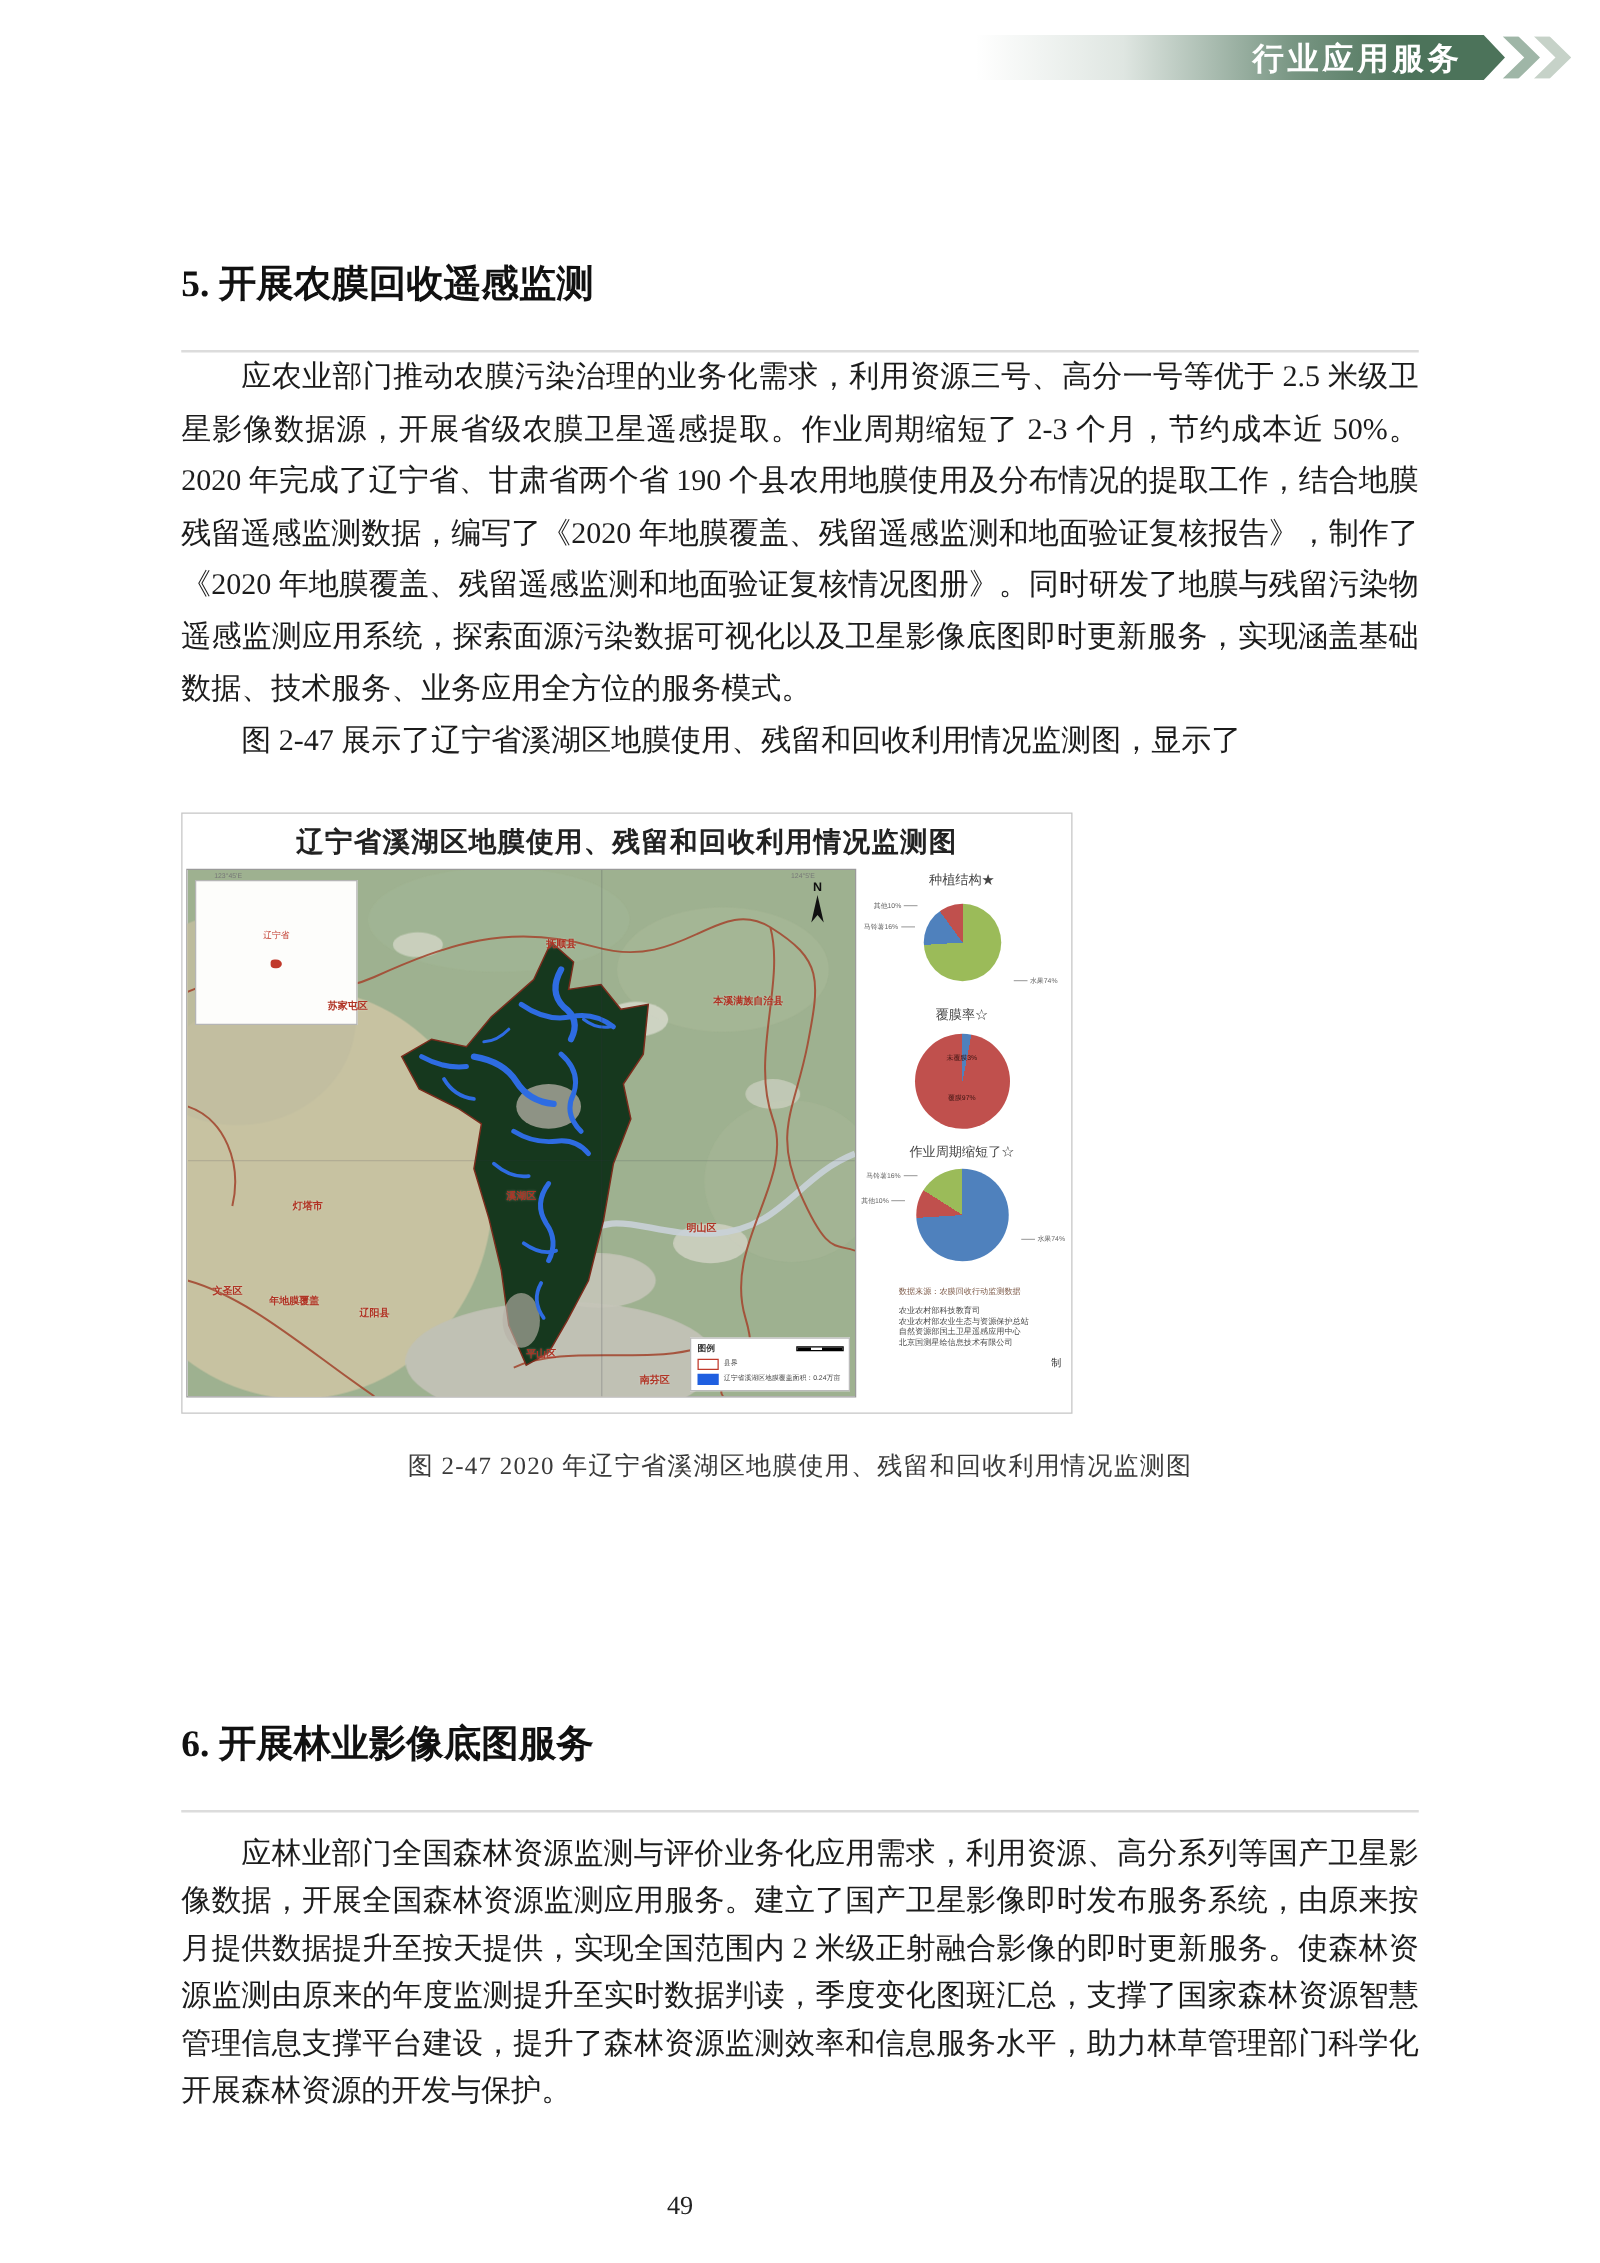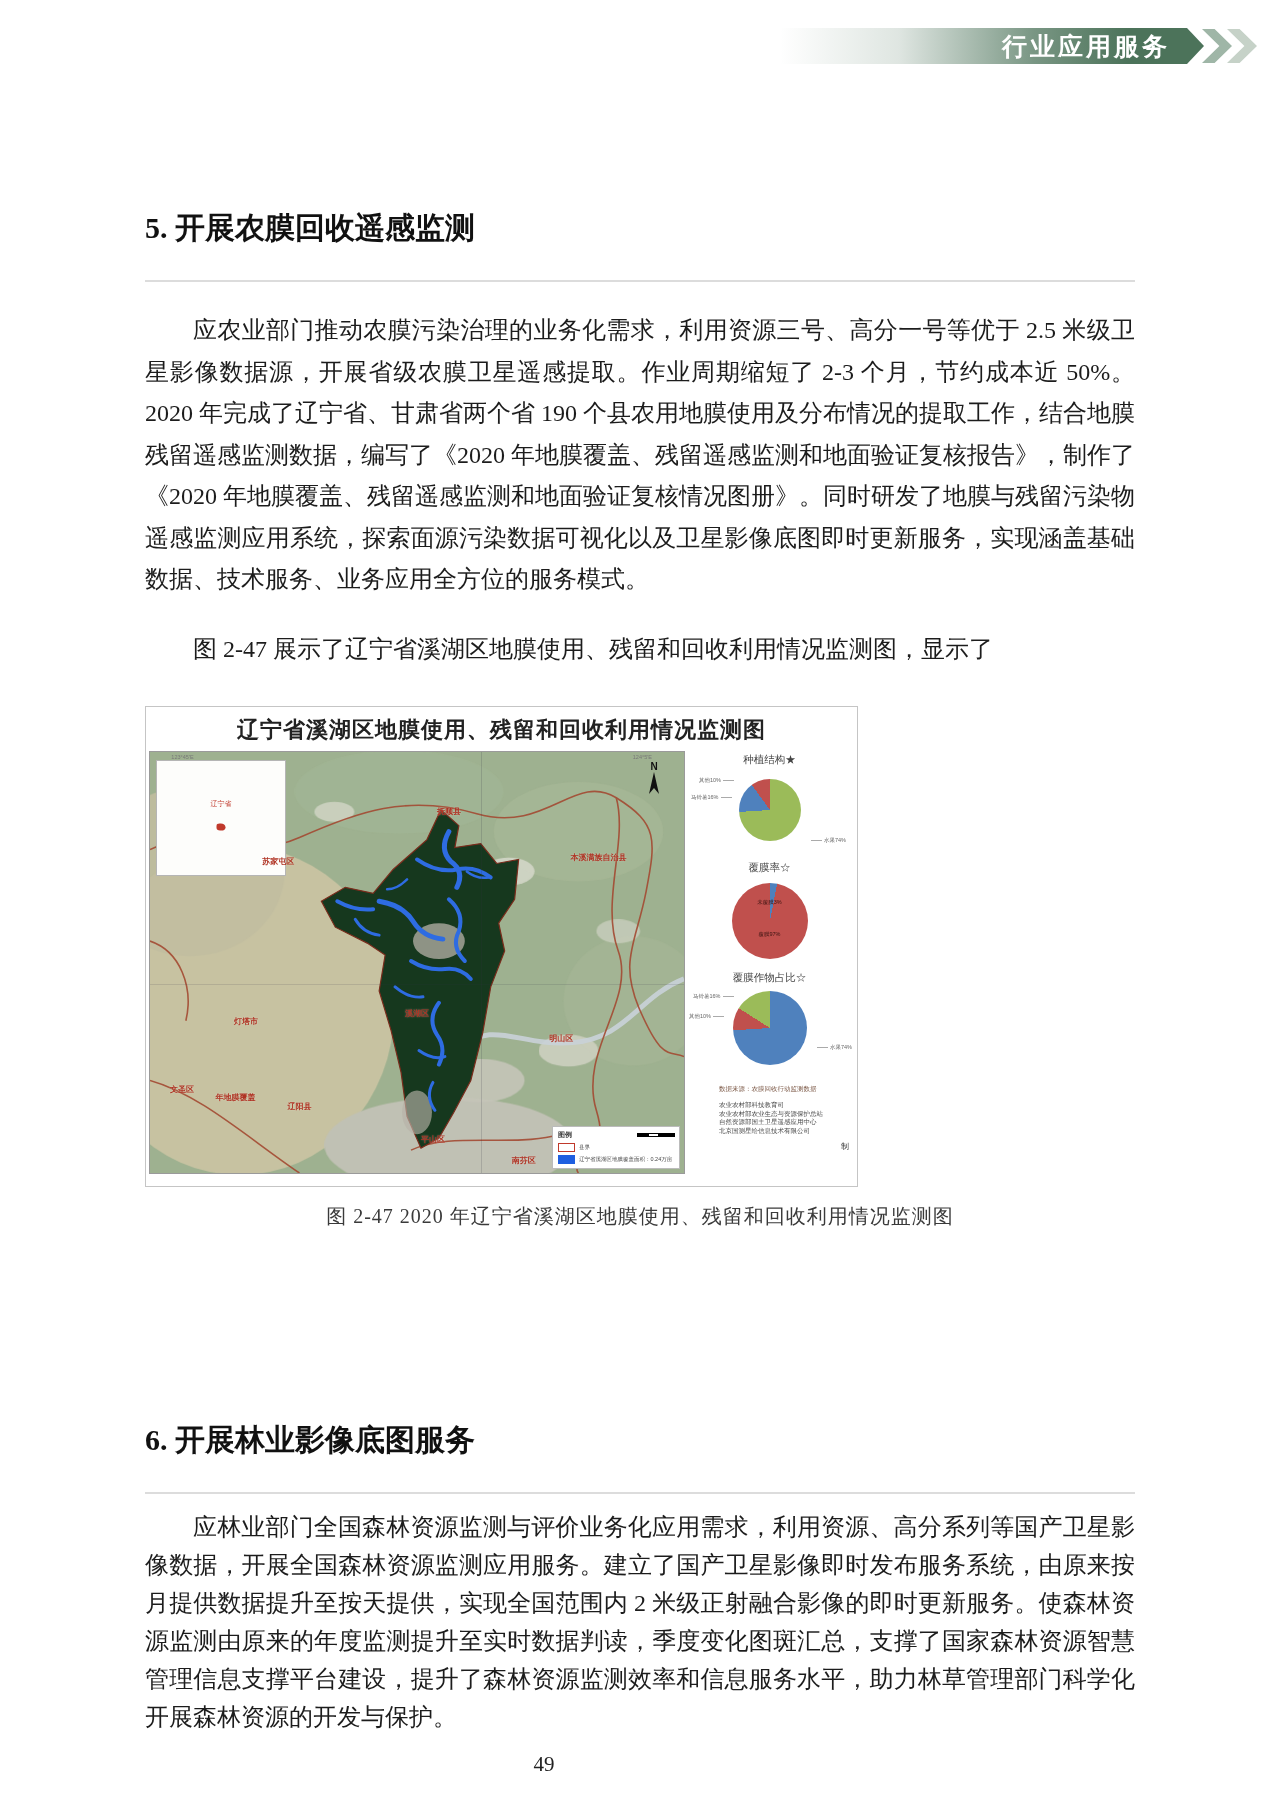--- a/index.html
+++ b/index.html
@@ -19,21 +19,21 @@
   .chev.c1 { left:1202px; background:#9fb6a7; }
   .chev.c2 { left:1227px; background:#c6d2c8; }
 
   
   .content { position:absolute; left:145px; top:0; width:990px; }
   .sec-heading { font-size:30px; line-height:40px; font-weight:bold; color:#111; }
   #h5 { margin-top:208px; }
   #h6 { margin-top:190px; }
   .rule { border-top:2px solid #dcdcdc; margin-top:32px; }
   .body { font-size:24px; line-height:41.5px; text-align:justify; color:#1c1c1c; }
-  .indent { text-indent:2em;margin-top:28px; }
+  .indent { text-indent:2em; }
   #p1 { }
   #p6 { margin-top:14px; line-height:38px; }
   .fig-row { margin-top:10px; display:flex; }
   .side-text { width:198px; margin-right:55px; letter-spacing:2px; }
 
   
   .fig-box { width:713px; margin-top:26px; border:1px solid #c5c5c5; background:#fff;
              padding:8px 0 12px 0; }
   .fig-title { text-align:center; font-family:"Liberation Sans","DejaVu Sans",sans-serif;
                font-weight:bold; font-size:22px; color:#222; margin-bottom:6px; letter-spacing:1px; }
@@ -86,21 +86,21 @@
   .plabel.lft::after  { content:""; display:inline-block; width:11px; height:1px; background:#aaa;
                         vertical-align:middle; margin-left:2px; }
   .plabel.rgt::before { content:""; display:inline-block; width:11px; height:1px; background:#aaa;
                         vertical-align:middle; margin-right:2px; }
   .plabel.inner { color:#3c1412; }
   .src { margin-top:20px; align-self:flex-start; padding-left:34px; }
   .src-head { font-size:6.5px; color:#7d5a48; margin-bottom:7px; }
   .src-line { font-size:6.5px; color:#4a4a4a; line-height:8.5px; }
   .maker { position:absolute; right:5px; bottom:22px; font-size:8px; color:#333; }
 
-  .caption { margin-top:16px; text-align:center; font-size:20px; color:#3a3a3a; letter-spacing:1px; }
+  .caption { margin-top:28px; text-align:center; font-size:20px; color:#3a3a3a; letter-spacing:1px; }
 
   .pageno { position:absolute; top:1752px; left:0; width:1088px; text-align:center;
             font-size:21px; color:#222; }
 </style>
 </head>
 <body>
 
 <div class="page">
 
   <div class="hdr-bar">
@@ -221,21 +221,21 @@
               <span class="plabel rgt" style="right:8px;bottom:-3px;">水果74%</span>
             </div>
 
             <div class="pie-title t2">覆膜率☆</div>
             <div class="pie-wrap w2">
               <div class="pie p2" style="background: conic-gradient(rgb(79, 129, 189) 0%, rgb(79, 129, 189) 3%, rgb(192, 80, 77) 3%, rgb(192, 80, 77) 100%);"></div>
               <span class="plabel inner" style="left:50%;top:16px;transform:translateX(-50%);">未覆膜3%</span>
               <span class="plabel inner" style="left:50%;top:48px;transform:translateX(-50%);">覆膜97%</span>
             </div>
 
-            <div class="pie-title t3">覆膜作物占比☆</div>
+            <div class="pie-title t3">作业周期缩短了☆</div>
             <div class="pie-wrap w3">
               <div class="pie p3" style="background: conic-gradient(rgb(79, 129, 189) 0%, rgb(79, 129, 189) 74%, rgb(192, 80, 77) 74%, rgb(192, 80, 77) 84%, rgb(155, 187, 89) 84%, rgb(155, 187, 89) 100%);"></div>
               <span class="plabel lft" style="left:8px;top:2px;">马铃薯16%</span>
               <span class="plabel lft" style="left:4px;top:22px;">其他10%</span>
               <span class="plabel rgt" style="right:2px;bottom:14px;">水果74%</span>
             </div>
 
             <div class="src">
               <div class="src-head">数据来源：农膜回收行动监测数据</div>
               <div class="src-line">农业农村部科技教育司</div>

